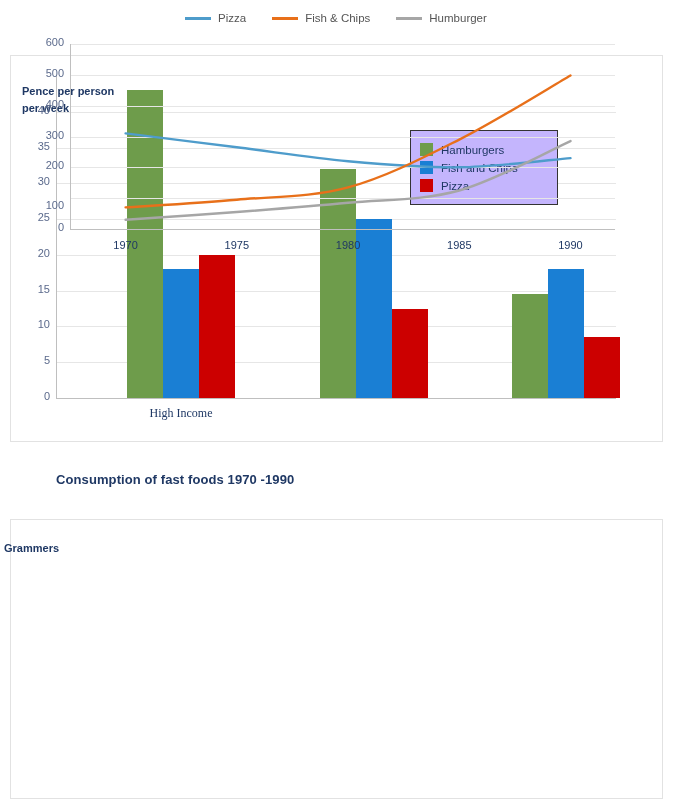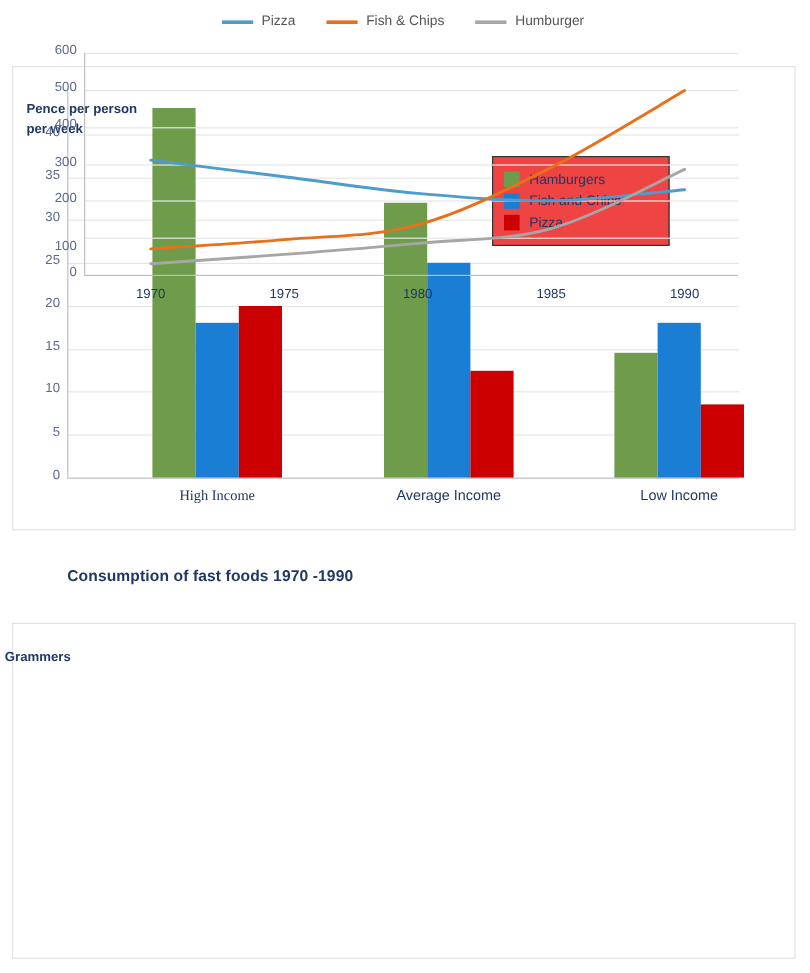--- a/index.html
+++ b/index.html
@@ -26,21 +26,21 @@
   .gridline{position:absolute;height:1px;background:#e6e6e6;}
   .axisline{position:absolute;background:#bfbfbf;}
 
   
   #bar-plot{position:absolute;left:56px;top:76px;width:560px;height:322px;}
   .bar{position:absolute;bottom:0;}
   .grp-label{position:absolute;top:330px;font-size:12px;color:#1f3864;text-align:center;width:160px;}
 
   #bar-legend{
     position:absolute;left:410px;top:130px;width:148px;
-    border:1px solid #333;background:#ef4444;padding:7px 9px;
+    border:1px solid #333;background:#c4b5fd;padding:7px 9px;
     box-sizing:border-box;
   }
   #bar-legend .row{display:flex;align-items:center;margin:5px 0;}
   #bar-legend .sw{width:13px;height:13px;margin-right:8px;flex:none;}
   #bar-legend .txt{font-size:11.5px;color:#1f3864;}
 
   
   #line-plot{position:absolute;left:70px;top:44px;width:545px;height:185px;}
   #line-legend{position:absolute;left:185px;top:12px;display:flex;gap:26px;align-items:center;}
   #line-legend .row{display:flex;align-items:center;}
@@ -80,25 +80,23 @@
       <div class="gridline" style="left: 0px; top: 35.7778px; width: 560px;"></div>
       <div class="tick" style="left: -38px; top: 27.7778px; width: 32px;">40</div>
       <div class="axisline" style="left: 0px; top: 0px; width: 1px; height: 322px;"></div>
       <div class="bar" style="left: 71px; width: 36px; height: 307.689px; background: rgb(110, 156, 75);"></div>
       <div class="bar" style="left: 107px; width: 36px; height: 128.8px; background: rgb(26, 127, 212);"></div>
       <div class="bar" style="left: 143px; width: 36px; height: 143.111px; background: rgb(204, 0, 0);"></div>
       <div class="grp-label" style="left: 45px; font-family: Liberation Serif, serif;">High Income</div>
       <div class="bar" style="left: 264px; width: 36px; height: 228.978px; background: rgb(110, 156, 75);"></div>
       <div class="bar" style="left: 300px; width: 36px; height: 178.889px; background: rgb(26, 127, 212);"></div>
       <div class="bar" style="left: 336px; width: 36px; height: 89.4444px; background: rgb(204, 0, 0);"></div>
-      <div class="grp-label" style="left: 238px;">Average Income</div>
       <div class="bar" style="left: 456px; width: 36px; height: 103.756px; background: rgb(110, 156, 75);"></div>
       <div class="bar" style="left: 492px; width: 36px; height: 128.8px; background: rgb(26, 127, 212);"></div>
       <div class="bar" style="left: 528px; width: 36px; height: 60.8222px; background: rgb(204, 0, 0);"></div>
-      <div class="grp-label" style="left: 430px;">Low Income</div>
     </div>
 
   <div id="bar-legend">
     <div class="row">
       <span class="sw" style="background:#6e9c4b"></span>
       <span class="txt">Hamburgers</span>
     </div>
     <div class="row">
       <span class="sw" style="background:#1a7fd4"></span>
       <span class="txt">Fish and Chips</span>

